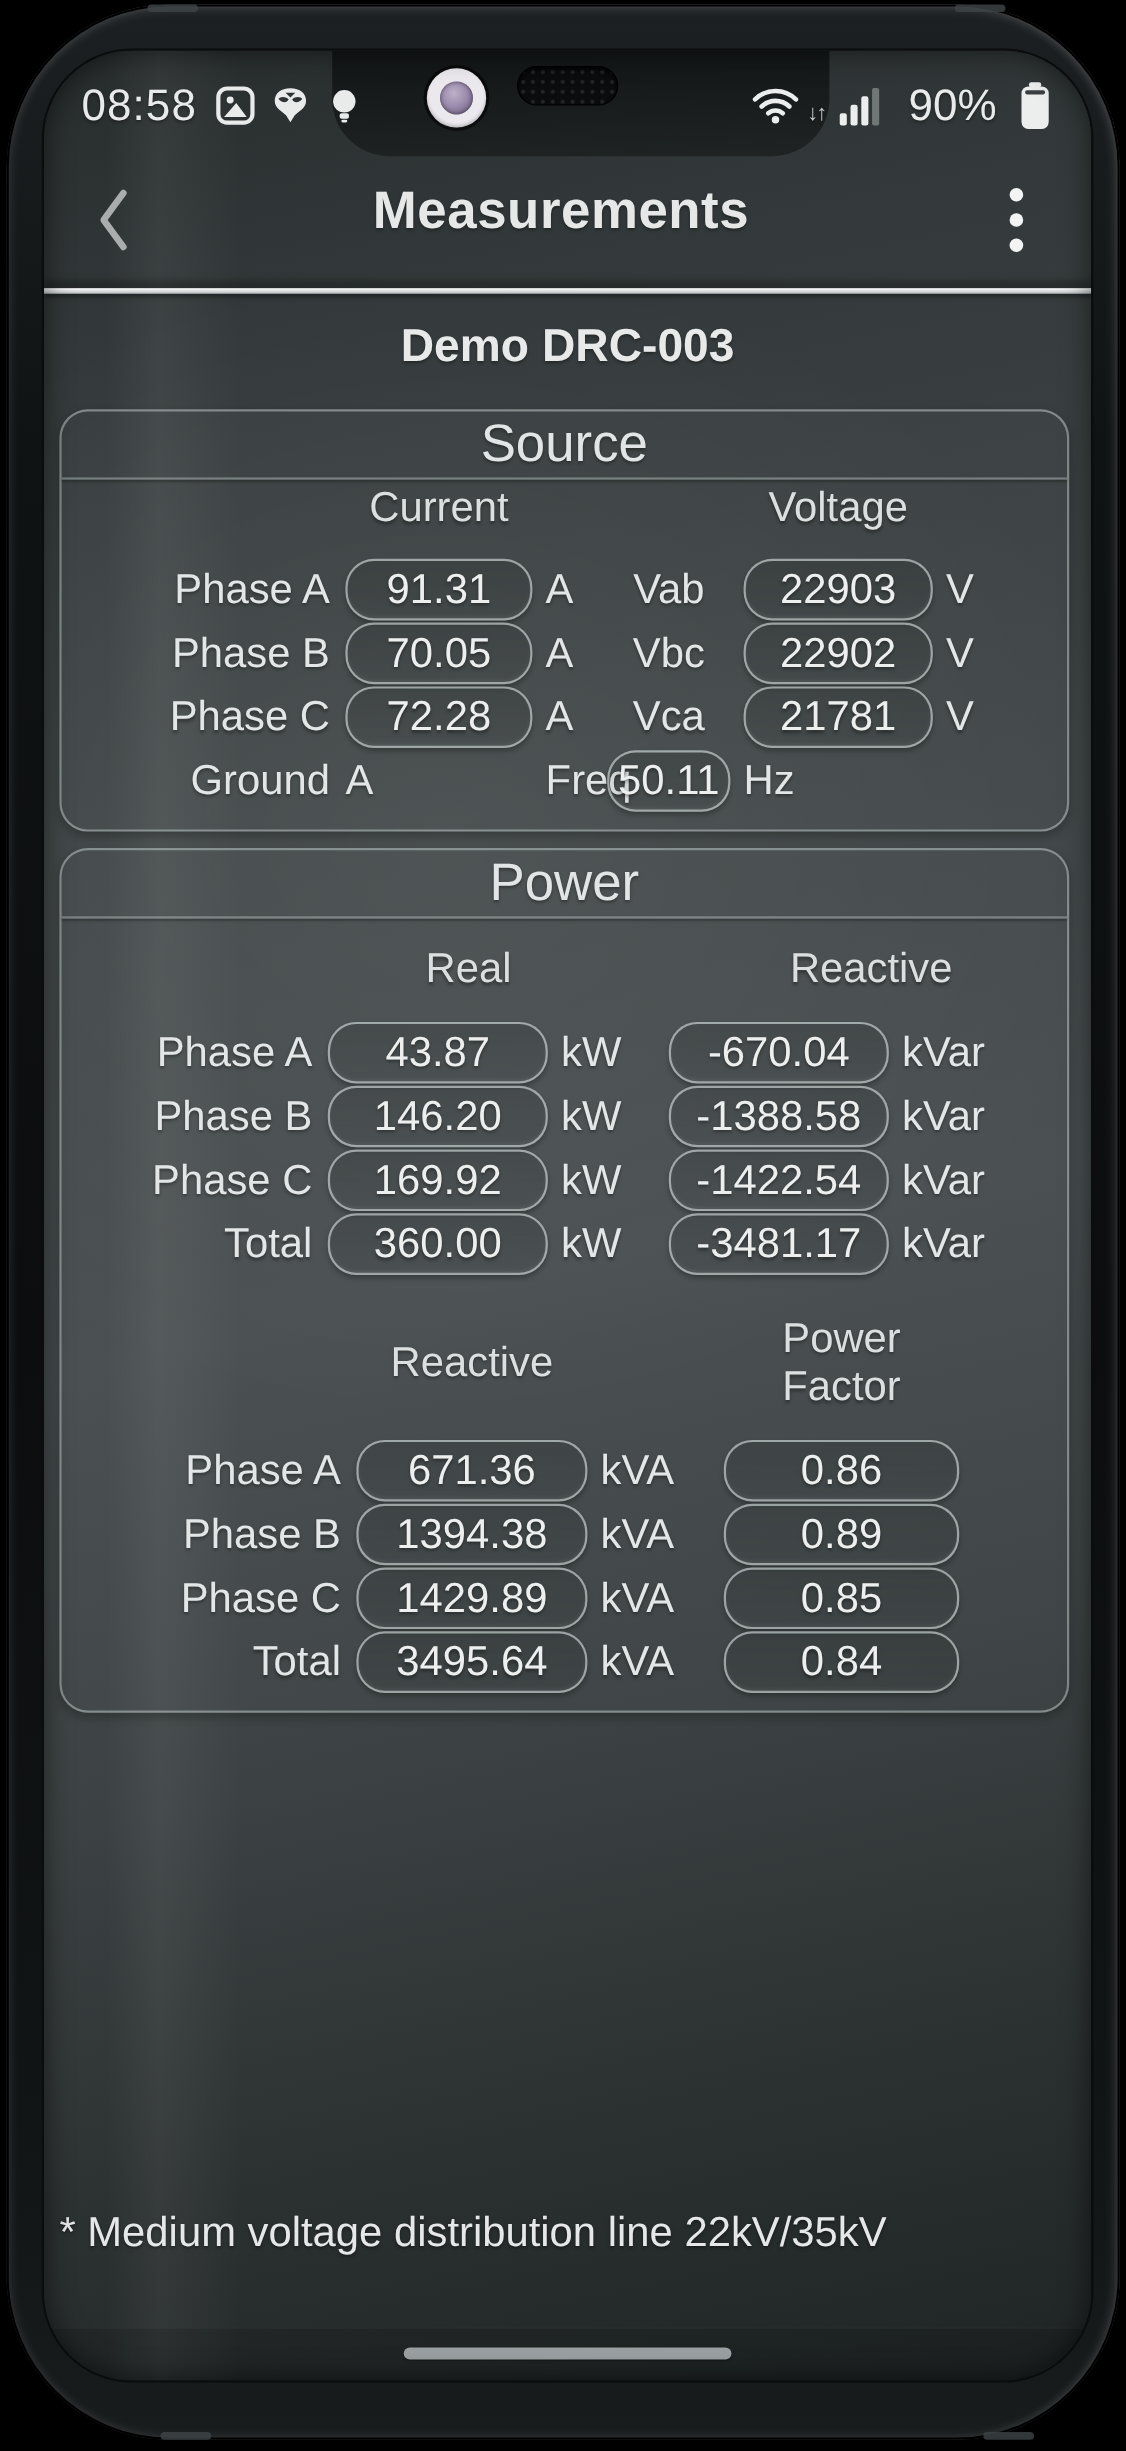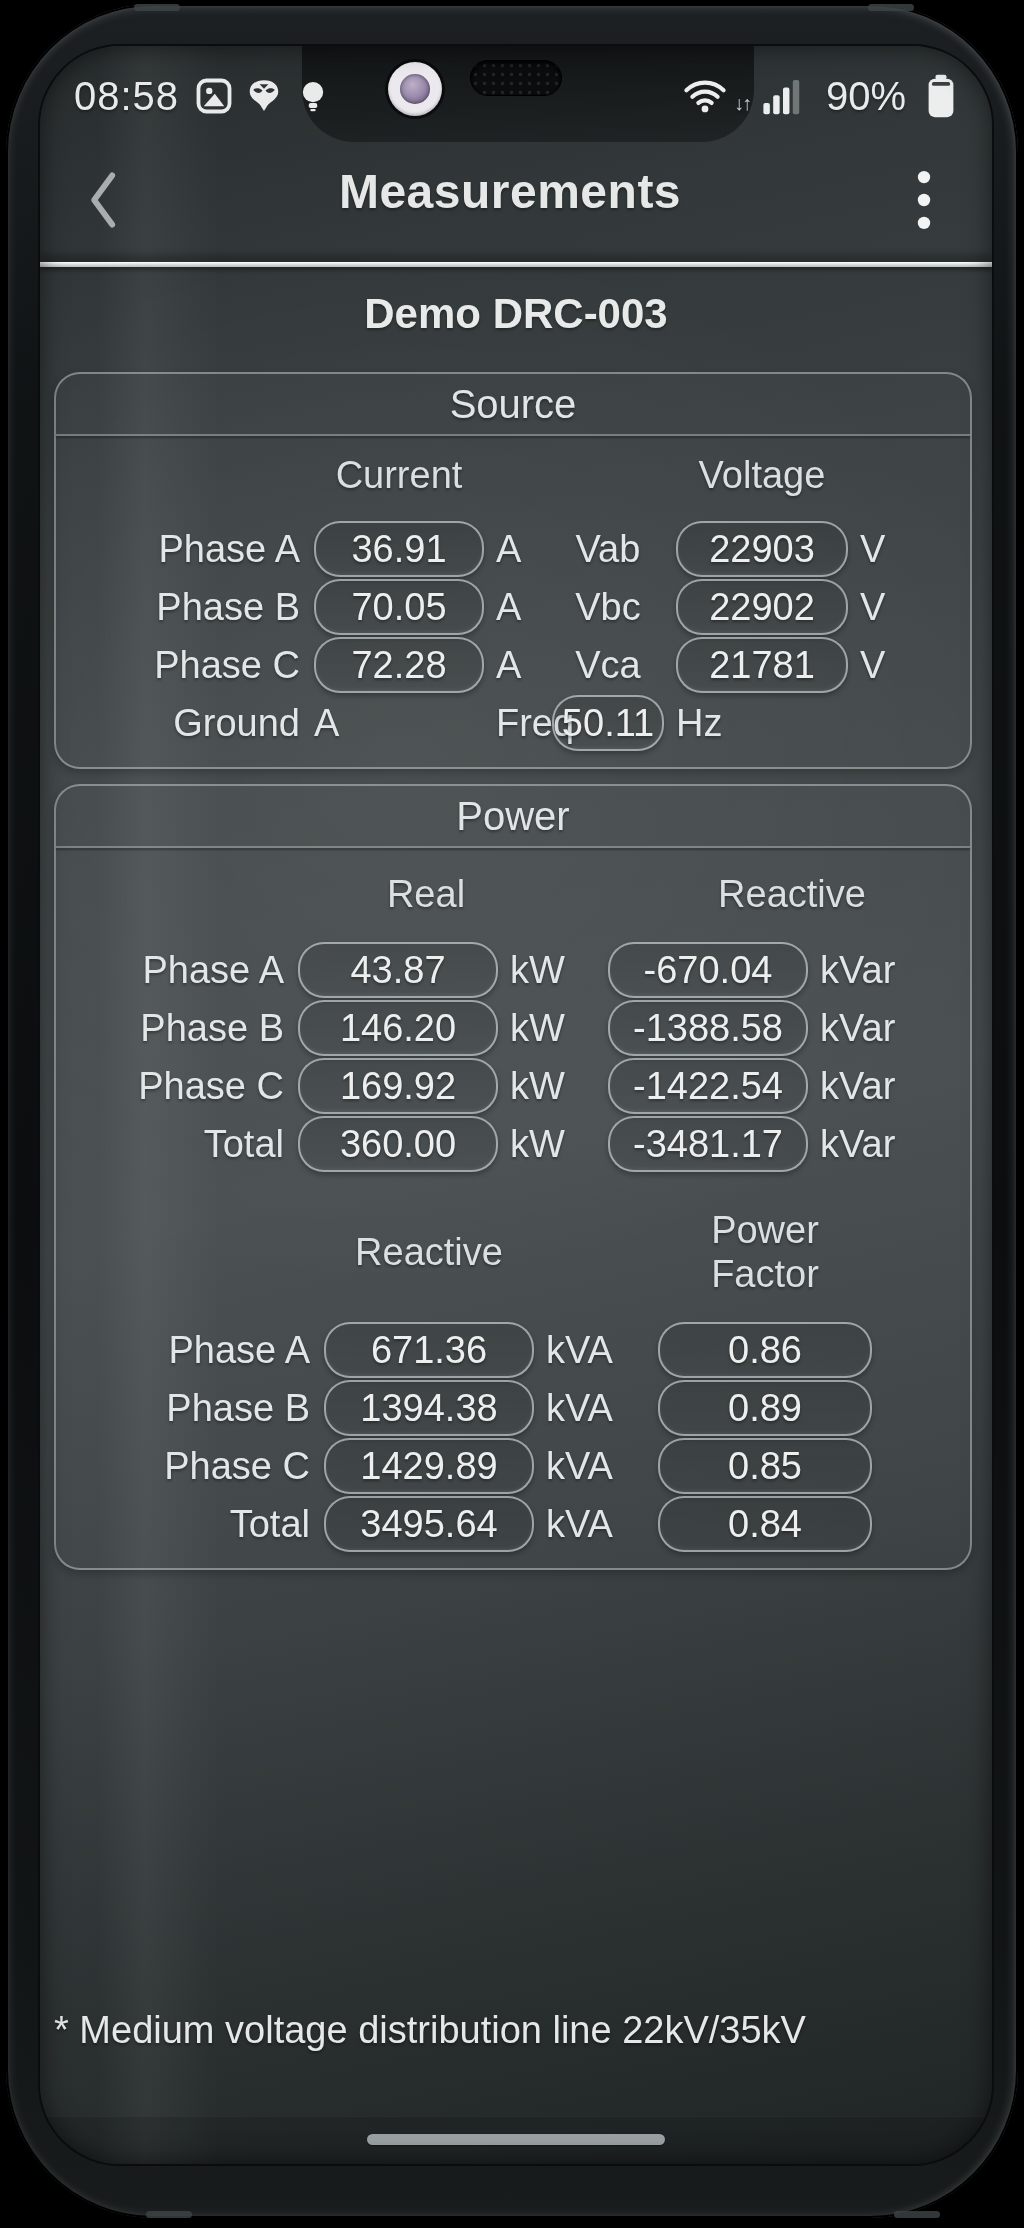--- a/index.html
+++ b/index.html
@@ -58,29 +58,29 @@
   .header-divider{position:absolute;top:216px;left:0;right:0;height:5px;
     background:linear-gradient(180deg,#ffffff,#b6bcbc);
     box-shadow:0 -5px 8px rgba(0,0,0,.5),0 3px 4px rgba(0,0,0,.35);}
   .device-title{position:absolute;top:244px;left:0;right:0;text-align:center;font-size:42px;
     font-weight:bold;line-height:48px;color:#e8eaea;}
 
   
   .content{position:absolute;top:326px;left:14px;right:20px;}
   .section{border:2px solid rgba(198,208,208,.5);border-radius:26px;padding:8px 8px 16px;
     background:rgba(255,255,255,.025);box-shadow:0 4px 9px rgba(0,0,0,.24);margin-bottom:15px;}
-  .section-title{text-align:center;font-size:40px;line-height:44px;color:#e2e5e5;}
+  .section-title{text-align:center;font-size:48px;line-height:44px;color:#e2e5e5;}
   .section-divider{height:2px;margin:8px -8px 0;background:rgba(188,198,198,.45);
     box-shadow:0 2px 2px rgba(0,0,0,.35);}
 
   .grid{display:grid;align-items:center;column-gap:12px;}
   .src-grid{grid-template-columns:238px 170px 44px 112px 172px 76px;}
   .pwr-grid{grid-template-columns:222px 200px 86px 200px 96px;}
   .app-grid{grid-template-columns:248px 210px 100px 214px;}
-  .grid-head{margin-top:17px;font-size:38px;line-height:44px;color:#dcdfdf;}
+  .grid-head{margin-top:4px;font-size:38px;line-height:44px;color:#dcdfdf;}
   .pwr-head{margin-top:24px;gap:40px;} .app-head{margin-top:36px;}
   .col2{grid-column:2;text-align:center;} .col4{grid-column:4;text-align:center;}
   .col5{grid-column:5;text-align:center;}
   .rows{display:flex;flex-direction:column;gap:2px;margin-top:24px;}
   .rows-pwr{margin-top:26px;} 
   .mrow{height:56px;}
   .mlabel{font-size:38px;color:#e3e6e6;text-align:right;padding-right:2px;white-space:nowrap;}
   .sublabel{text-align:center;padding-right:0;}
   .vbox{height:56px;border:2px solid rgba(216,224,224,.62);border-radius:26px;
     display:flex;align-items:center;justify-content:center;font-size:38px;color:#edefef;
@@ -193,21 +193,21 @@
       <div class="section">
         <div class="section-title">Source</div>
         <div class="section-divider"></div>
         <div class="grid src-grid grid-head">
           <div class="col2">Current</div>
           <div class="col5">Voltage</div>
         </div>
         <div class="rows">
           <div class="grid src-grid mrow">
             <div class="mlabel">Phase A</div>
-            <div class="vbox">36.91</div>
+            <div class="vbox">91.31</div>
             <div class="unit">A</div>
             <div class="mlabel sublabel">Vab</div>
             <div class="vbox">22903</div>
             <div class="unit">V</div>
           </div>
           <div class="grid src-grid mrow">
             <div class="mlabel">Phase B</div>
             <div class="vbox">70.05</div>
             <div class="unit">A</div>
             <div class="mlabel sublabel">Vbc</div>

